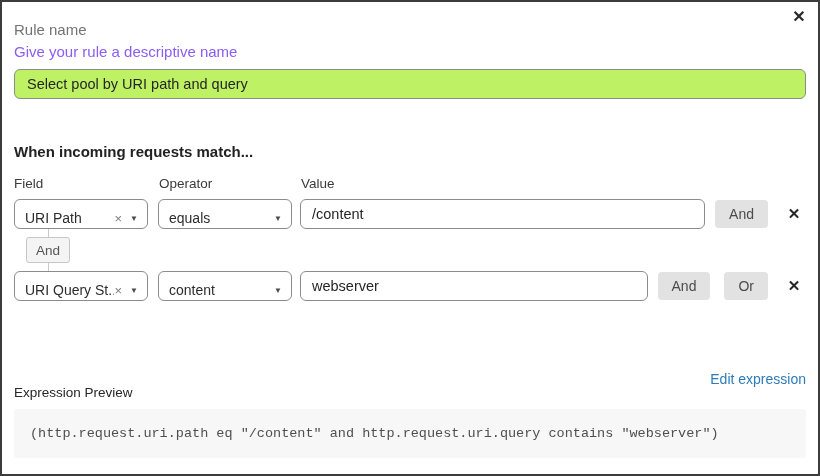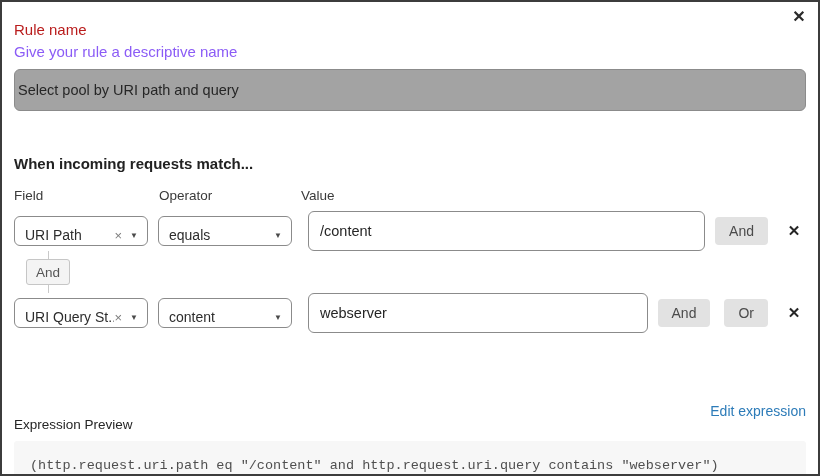--- a/index.html
+++ b/index.html
@@ -35,34 +35,34 @@
     font-size: 16px;
     font-weight: 700;
     color: #2b2b2b;
     cursor: pointer;
     line-height: 22px;
     text-align: center;
     font-family: "Liberation Sans", sans-serif;
   }
 
   
-  .rule-label { margin-top: 19px; font-size: 15px; color: #b91c1c; line-height: 17px; }
+  .rule-label { margin-top: 19px; font-size: 15px; color: #737373; line-height: 17px; }
   .rule-helper { margin-top: 5px; font-size: 15px; color: #8b5cf6; line-height: 17px; }
   .name-input {
     margin-top: 9px;
     width: 100%;
-    height: 42px;
+    height: 30px;
     border: 1px solid #8b8b8b;
     border-radius: 6px;
-    padding: 0 3px;
+    padding: 0 12px;
     font-size: 14.5px;
     color: #262626;
     font-family: "Liberation Sans", sans-serif;
     outline: none;
-    background: #a3a3a3;
+    background: #bef264;
   }
 
   
   .match-heading { margin-top: 44px; font-size: 15px; font-weight: 700; color: #222; line-height: 18px; }
   .col-labels { margin-top: 15px; display: flex; font-size: 13.5px; color: #3a3a3a; line-height: 16px; }
   .col-field { width: 145px; }
   .col-operator { width: 142px; }
 
   .builder-row { display: flex; align-items: center; }
   .row-1 { margin-top: 7px; }
@@ -81,29 +81,29 @@
     cursor: pointer;
     flex-shrink: 0;
   }
   .select-box + .select-box { margin-left: 10px; }
   .select-label { flex: 1; white-space: nowrap; overflow: hidden; }
   .clear-x { font-size: 13px; color: #7d7d7d; margin-right: 8px; cursor: pointer; }
   .caret { font-size: 8px; color: #4a4a4a; cursor: pointer; }
 
   .value-input {
     flex: 1;
-    height: 40px;
+    height: 30px;
     border: 1px solid #8b8b8b;
     border-radius: 6px;
     padding: 0 11px;
     font-size: 14.5px;
     color: #262626;
     font-family: "Liberation Sans", sans-serif;
     outline: none;
-    margin-left: 16px;
+    margin-left: 8px;
     min-width: 0;
     background: #fff;
   }
 
   .logic-btn {
     height: 28px;
     padding: 0 14px;
     margin-left: 10px;
     background: #e2e2e2;
     border: none;

